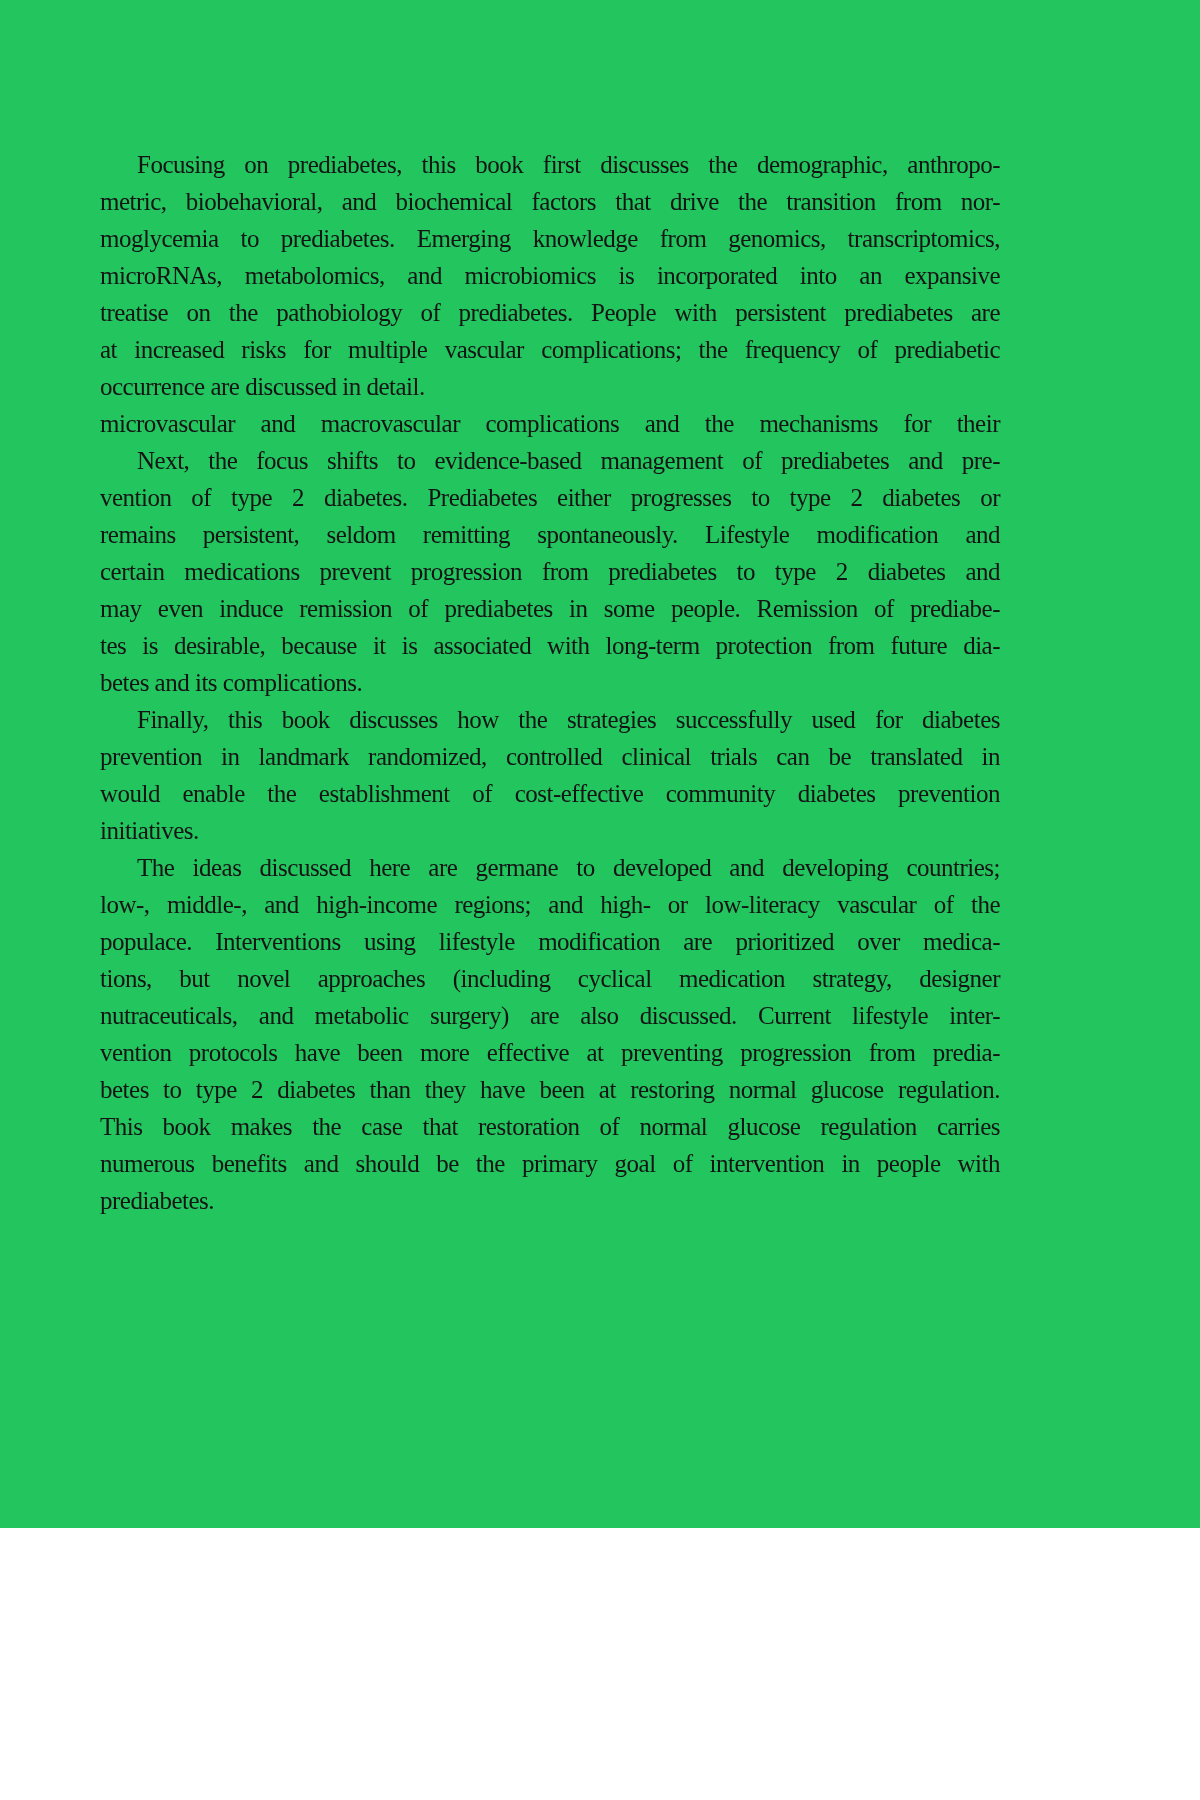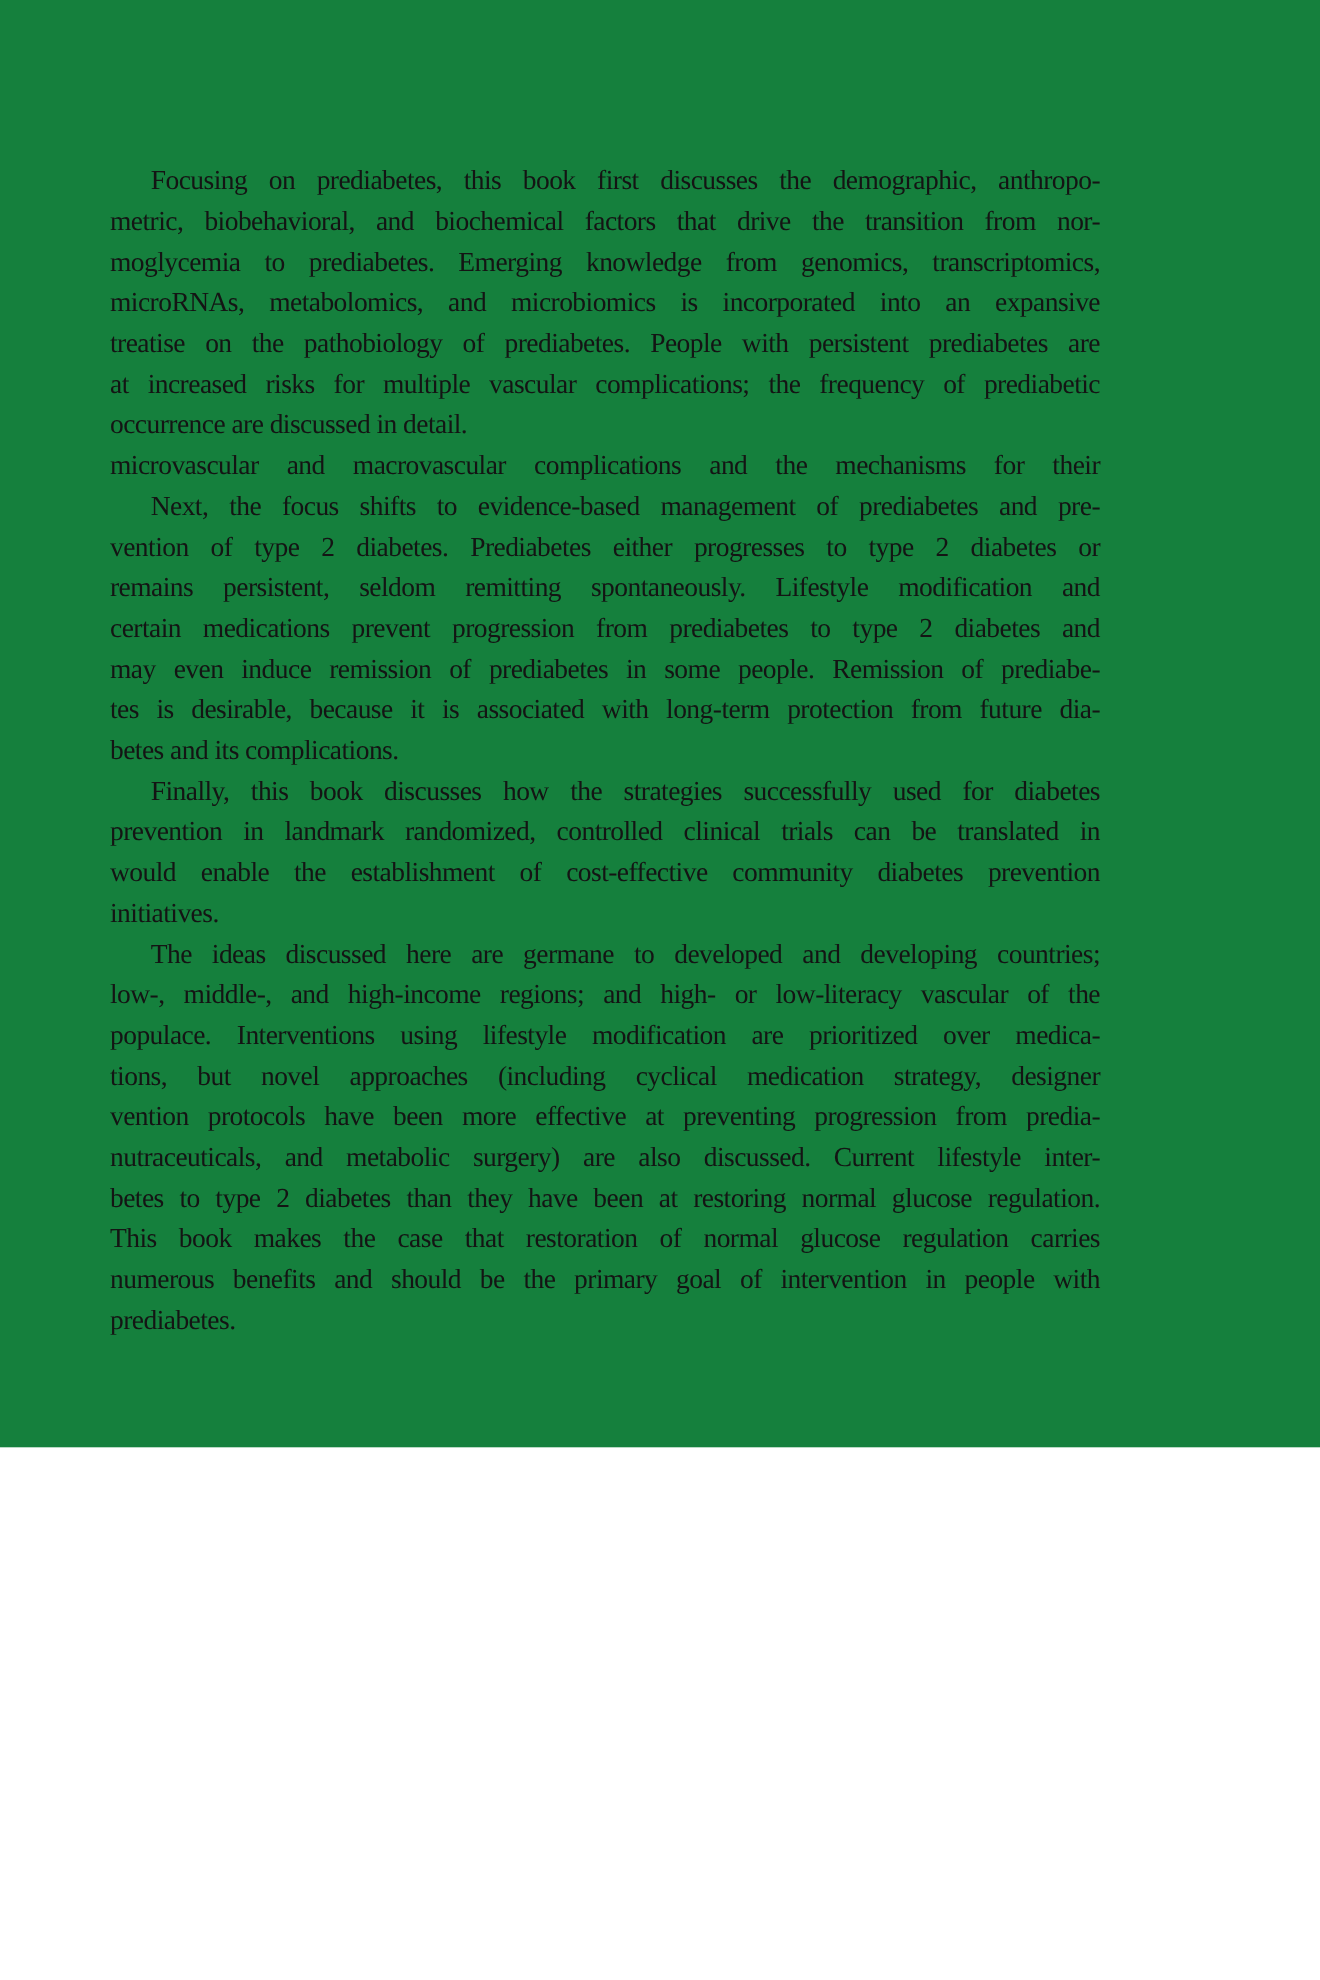--- a/index.html
+++ b/index.html
@@ -3,22 +3,22 @@
 <meta charset="utf-8">
 <style>
   html, body {
     margin: 0;
     padding: 0;
     background: #ffffff;
   }
   #page {
     position: relative;
     width: 1200px;
-    height: 1316px;
-    background: #15803d;
+    height: 1528px;
+    background: #22c55e;
     overflow: hidden;
   }
   #text-block {
     position: absolute;
     left: 100px;
     top: 146px;
     width: 900px;
     font-family: "Liberation Serif", serif;
     font-size: 25px;
     line-height: 37px;
@@ -78,22 +78,22 @@
         <div class="line first">Finally, this book discusses how the strategies successfully used for diabetes</div>
         <div class="line">prevention in landmark randomized, controlled clinical trials can be translated in</div>
         <div class="line">would enable the establishment of cost-effective community diabetes prevention</div>
         <div class="line last">initiatives.</div>
       </div>
       <div class="paragraph">
         <div class="line first">The ideas discussed here are germane to developed and developing countries;</div>
         <div class="line">low-, middle-, and high-income regions; and high- or low-literacy vascular of the</div>
         <div class="line">populace. Interventions using lifestyle modification are prioritized over medica-</div>
         <div class="line">tions, but novel approaches (including cyclical medication strategy, designer</div>
+        <div class="line">nutraceuticals, and metabolic surgery) are also discussed. Current lifestyle inter-</div>
         <div class="line">vention protocols have been more effective at preventing progression from predia-</div>
-        <div class="line">nutraceuticals, and metabolic surgery) are also discussed. Current lifestyle inter-</div>
         <div class="line">betes to type 2 diabetes than they have been at restoring normal glucose regulation.</div>
         <div class="line">This book makes the case that restoration of normal glucose regulation carries</div>
         <div class="line">numerous benefits and should be the primary goal of intervention in people with</div>
         <div class="line last">prediabetes.</div>
       </div>
     </div>
   <div id="page-number">vi</div>
 </div>
 
 </body></html>

